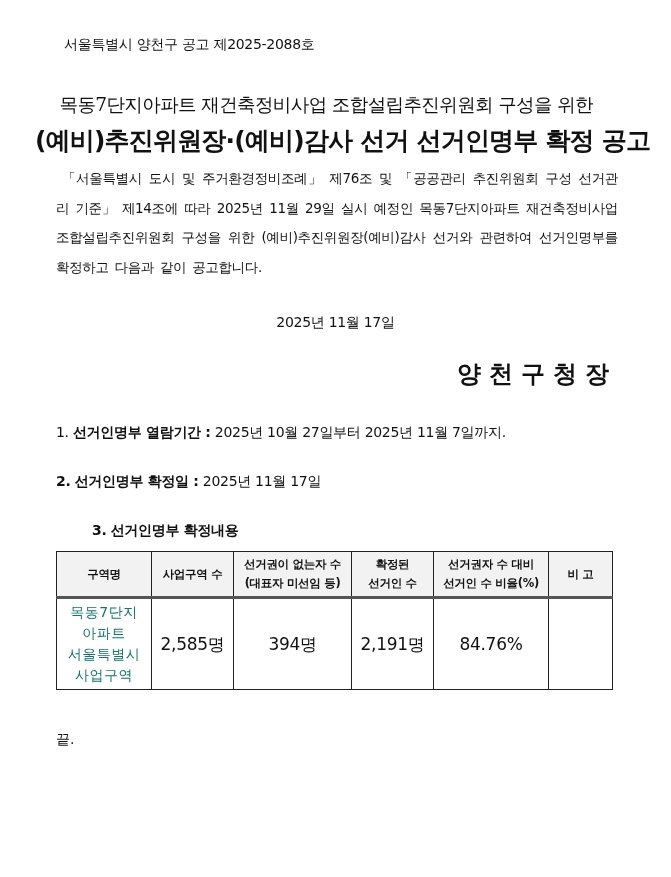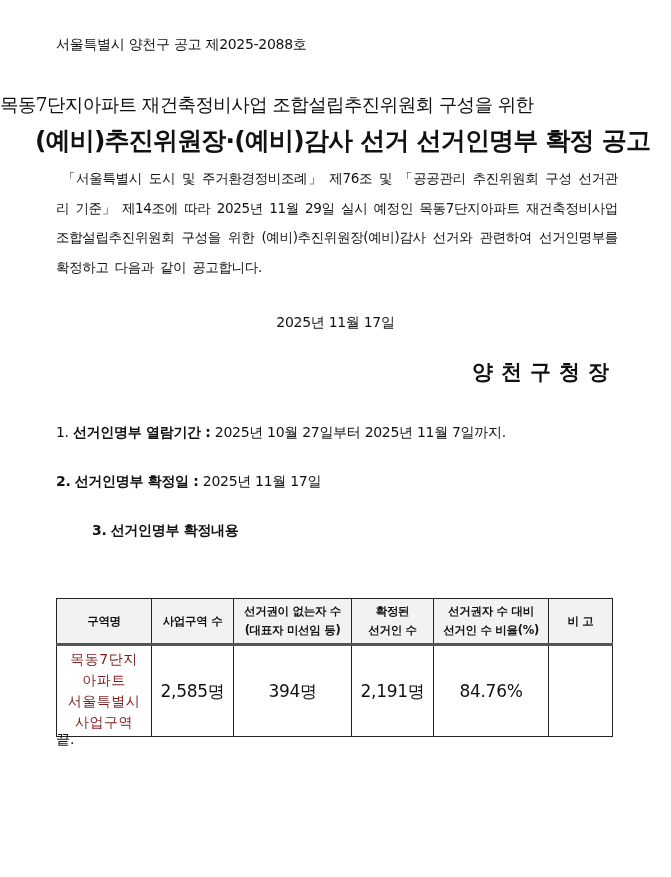--- a/index.html
+++ b/index.html
@@ -11,32 +11,32 @@
       width: 671px;
       height: 877px;
       position: relative;
       overflow: hidden;
       font-family: "DejaVu Sans", "Liberation Sans", sans-serif;
       color: #111111;
     }
     .abs { position: absolute; }
 
     .doc-number {
-      left: 56px;
+      left: 64px;
       top: 36px;
       font-size: 14px;
       letter-spacing: -0.3px;
       white-space: nowrap;
     }
 
     .title-line1 {
       left: 0;
       width: 593px;
       top: 92px;
-      text-align: left;
+      text-align: right;
       font-size: 18.5px;
       letter-spacing: -0.6px;
       white-space: nowrap;
       font-family: "DejaVu Serif", "Liberation Serif", serif;
     }
     .title-line2 {
       left: 0;
       width: 671px;
       top: 124px;
       text-align: center;
@@ -64,21 +64,21 @@
       width: 671px;
       top: 314px;
       text-align: center;
       font-size: 14px;
       letter-spacing: -0.3px;
     }
 
     .issuer {
       right: 54px;
       top: 358px;
-      font-size: 21px;
+      font-size: 24px;
       font-weight: bold;
       letter-spacing: 8px;
       white-space: nowrap;
     }
 
     .section {
       left: 56px;
       font-size: 14px;
       letter-spacing: -0.3px;
       white-space: nowrap;
@@ -92,21 +92,20 @@
     .section.s2 .num, .section.s3 .num { font-weight: bold; }
 
     table.result {
       position: absolute;
       left: 56px;
       top: 551px;
       width: 556px;
       border-collapse: collapse;
       table-layout: fixed;
       font-size: 13px;
-      margin-top: 47px;
     }
     table.result th, table.result td {
       border: 1.5px solid #222222;
       text-align: center;
       vertical-align: middle;
       padding: 0 2px;
     }
     table.result thead th {
       background: #f2f2f2;
       height: 44px;
@@ -119,21 +118,21 @@
     table.result tbody td {
       height: 90px;
       font-size: 17px;
       line-height: 21px;
       letter-spacing: -0.3px;
     }
     table.result tbody td.zone {
       font-size: 14px;
       line-height: 21px;
       letter-spacing: 0.5px;
-      color: #7f1d1d;
+      color: #0f766e;
     }
 
     .end-mark {
       left: 56px;
       top: 731px;
       font-size: 14px;
     }
   </style>
 </head>
 <body>

